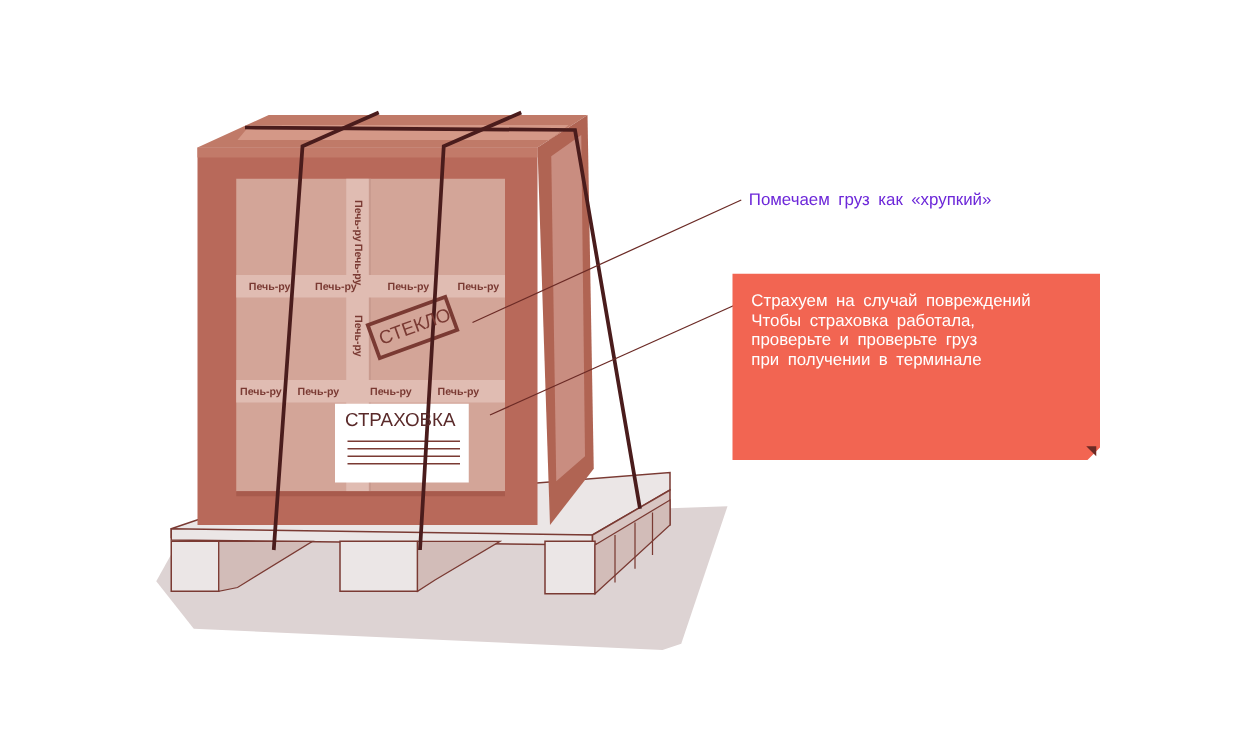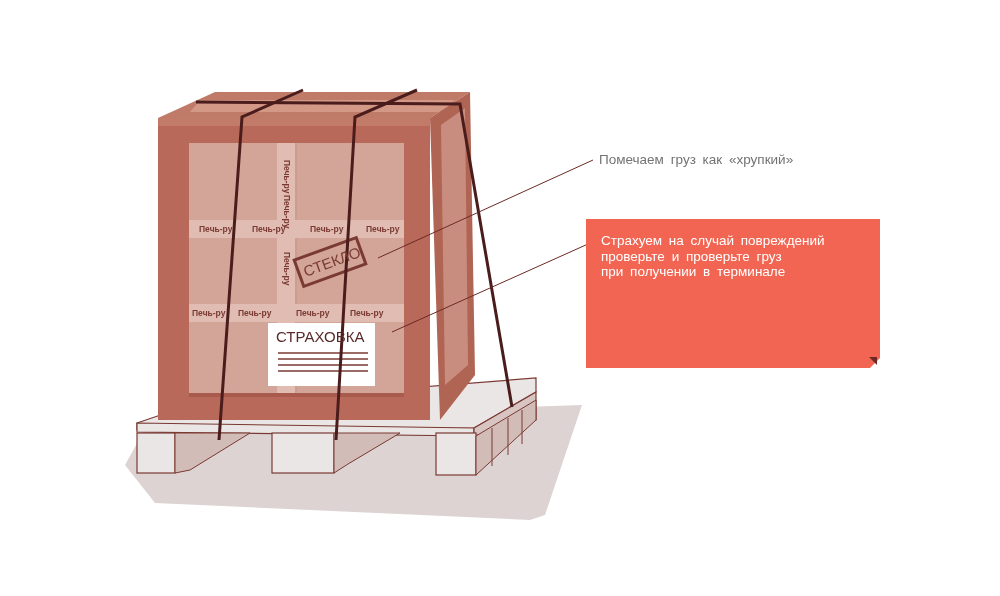--- a/index.html
+++ b/index.html
@@ -1,18 +1,18 @@
 <!DOCTYPE html>
 <html><head>
 <meta charset="utf-8">
 <style>
   html,body{margin:0;padding:0;background:#ffffff;}
   body{width:1000px;height:596px;position:relative;overflow:hidden;font-family:"Liberation Sans",sans-serif;}
   .scene{position:absolute;left:0;top:0;width:1000px;height:596px;}
-  .callout-text{position:absolute;color:#737373;font-size:13.5px;word-spacing:3px;white-space:nowrap;}
+  .callout-text{position:absolute;color:#6d28d9;font-size:13.5px;word-spacing:3px;white-space:nowrap;}
   .note{position:absolute;left:586px;top:219px;width:294px;height:149px;background:#f26552;color:#ffffff;font-size:13.5px;word-spacing:3px;box-sizing:border-box;padding:14px 0 0 15px;line-height:15.5px;}
   .note .title{white-space:nowrap;}
   .note .line{white-space:nowrap;}
   .fold{position:absolute;right:0;bottom:0;width:0;height:0;border-left:10px solid transparent;border-bottom:10px solid #ffffff;}
   .fold-shade{position:absolute;right:3px;bottom:3px;width:0;height:0;border-top:8px solid #6b2a25;border-left:8px solid transparent;}
 </style>
 </head>
 <body>
 
 <svg class="scene" viewBox="0 0 1000 596" xmlns="http://www.w3.org/2000/svg">
@@ -82,17 +82,18 @@
   <span style="position:absolute;top:252px;transform:rotate(90deg);transform-origin:left top;left:292px;">Печь-ру</span>
 </div>
 
 <div style="position:absolute;left:302px;top:253px;font-size:15px;color:#7a3a33;transform:rotate(-20deg);">СТЕКЛО</div>
 <div style="position:absolute;left:276px;top:328px;font-size:15px;color:#5a2a2a;text-align:center;">СТРАХОВКА</div>
 
 <div class="callout-text" style="left:599px;top:152px;">Помечаем груз как «хрупкий»</div>
 
 <div class="note">
   <div class="title">Страхуем на случай повреждений</div>
+  <div class="line">Чтобы страховка работала,</div>
   <div class="line">проверьте и проверьте груз</div>
   <div class="line">при получении в терминале</div>
   <div class="fold"></div>
   <div class="fold-shade"></div>
 </div>
 
 </body></html>

